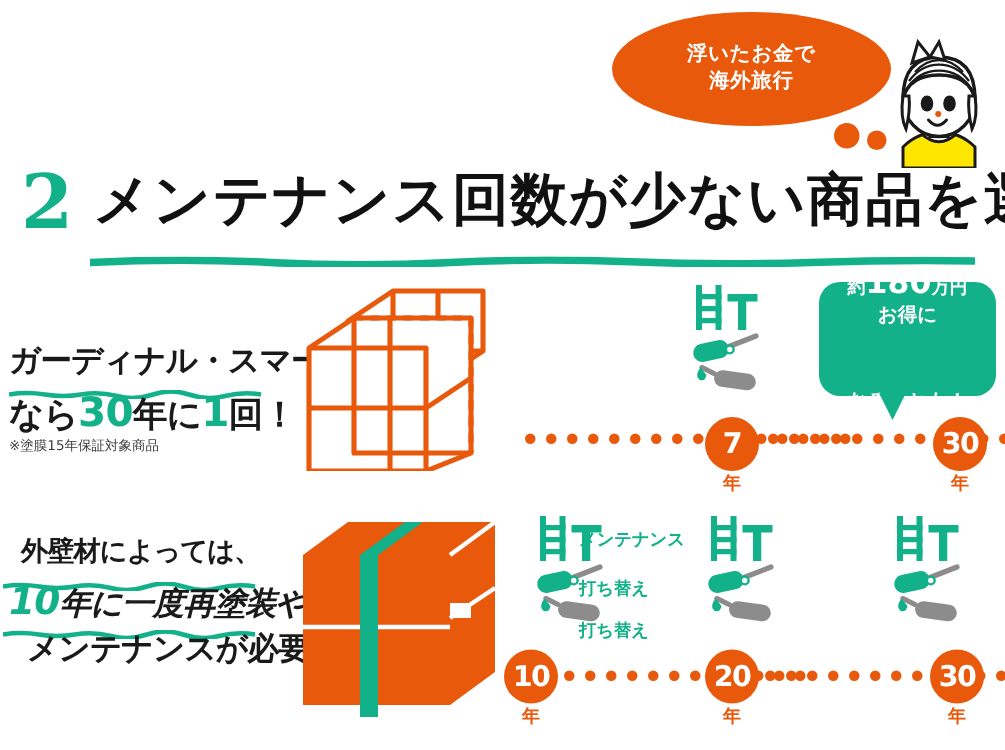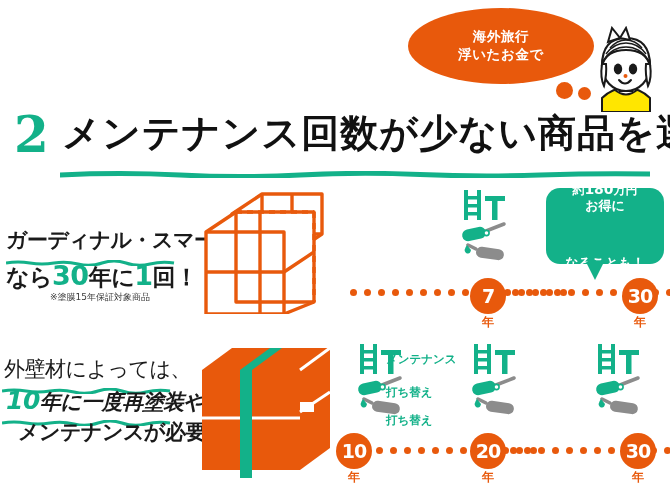--- a/index.html
+++ b/index.html
@@ -65,25 +65,25 @@
   }
   #product-name-underline { left: 6px; top: 251px; width: 194px; height: 6px; }
   #product-freq {
     left: 6px; top: 260px;
     font-size: 23px; font-weight: bold; white-space: nowrap;
     letter-spacing: -0.5px;
   }
   #product-freq .g { color: #13b189; font-size: 27px; }
   #product-note {
     left: 6px; top: 291px;
-    font-size: 9px; color: #3a3a3a; white-space: nowrap; margin-left: 44px;
-  }
-
-  
-  #wall-line1 { left: 4px; top: 355px; font-size: 21px; font-weight: normal; white-space: nowrap; letter-spacing: -0.5px;}
+    font-size: 9px; color: #3a3a3a; white-space: nowrap;
+  }
+
+  
+  #wall-line1 { left: 14px; top: 355px; font-size: 18px; font-weight: bold; white-space: nowrap; letter-spacing: -0.5px;}
   #wall-ul1 { left: 2px; top: 379px; width: 182px; height: 6px; }
   #wall-line2 { left: 6px; top: 386px; font-size: 21px; font-weight: bold; white-space: nowrap; letter-spacing: -0.5px; font-style: italic;}
   #wall-line2 .g { color: #13b189; font-size: 25px; }
   #wall-ul2 { left: 2px; top: 411px; width: 186px; height: 6px; }
   #wall-line3 { left: 2px; top: 418px; font-size: 21px; font-weight: bold; white-space: nowrap; letter-spacing: -0.5px; margin-left: 16px;}
 
   
   #box-outline { left: 196px; top: 186px; width: 148px; height: 128px; }
   #box-solid   { left: 196px; top: 340px; width: 148px; height: 140px; }
 
@@ -91,21 +91,21 @@
   #bubble-green {
     left: 546px; top: 188px; width: 118px; height: 76px;
     background: #13b189;
     border-radius: 14px;
     display: flex; align-items: center; justify-content: center;
     flex-direction: column;
     color: #ffffff; text-align: center; line-height: 1.3;
     font-weight: bold;
   }
   #bubble-green .l1 { font-size: 12px; white-space: nowrap; }
-  #bubble-green .l1 .big { font-size: 14px; }
+  #bubble-green .l1 .big { font-size: 21px; }
   #bubble-green .l2 { font-size: 13px; white-space: nowrap; }
   #bubble-green .l3 { font-size: 13px; white-space: nowrap; margin-top: 40px; }
   #bubble-green-tail {
     left: 586px; top: 262px;
     width: 0; height: 0;
     border-left: 9px solid transparent;
     border-right: 9px solid transparent;
     border-top: 18px solid #13b189;
   }
 
@@ -126,22 +126,22 @@
   .icon-group { width: 56px; height: 74px; }
   .legend-label {
     color: #13b189; font-weight: bold; font-size: 11.5px; white-space: nowrap;
   }
 </style>
 </head>
 <body>
 
 <div class="abs" id="bubble-orange">
   <div>
+    <span class="ln">浮いたお金で</span>
     <span class="ln">海外旅行</span>
-    <span class="ln">浮いたお金で</span>
   </div>
 </div>
 <div class="abs bub-dot" id="bubble-dot-1"></div>
 <div class="abs bub-dot" id="bubble-dot-2"></div>
 
 <div class="abs" id="character">
   <svg width="80" height="86" viewBox="0 0 80 86">
 
     <path d="M16 72 q10 -10 24 -10 q14 0 24 10 l0 14 l-48 0 z" fill="#ffe600" stroke="#1a1a1a" stroke-width="2"></path>
     <path d="M28 63 q12 11 24 0" fill="#ffffff" stroke="#1a1a1a" stroke-width="2"></path>

